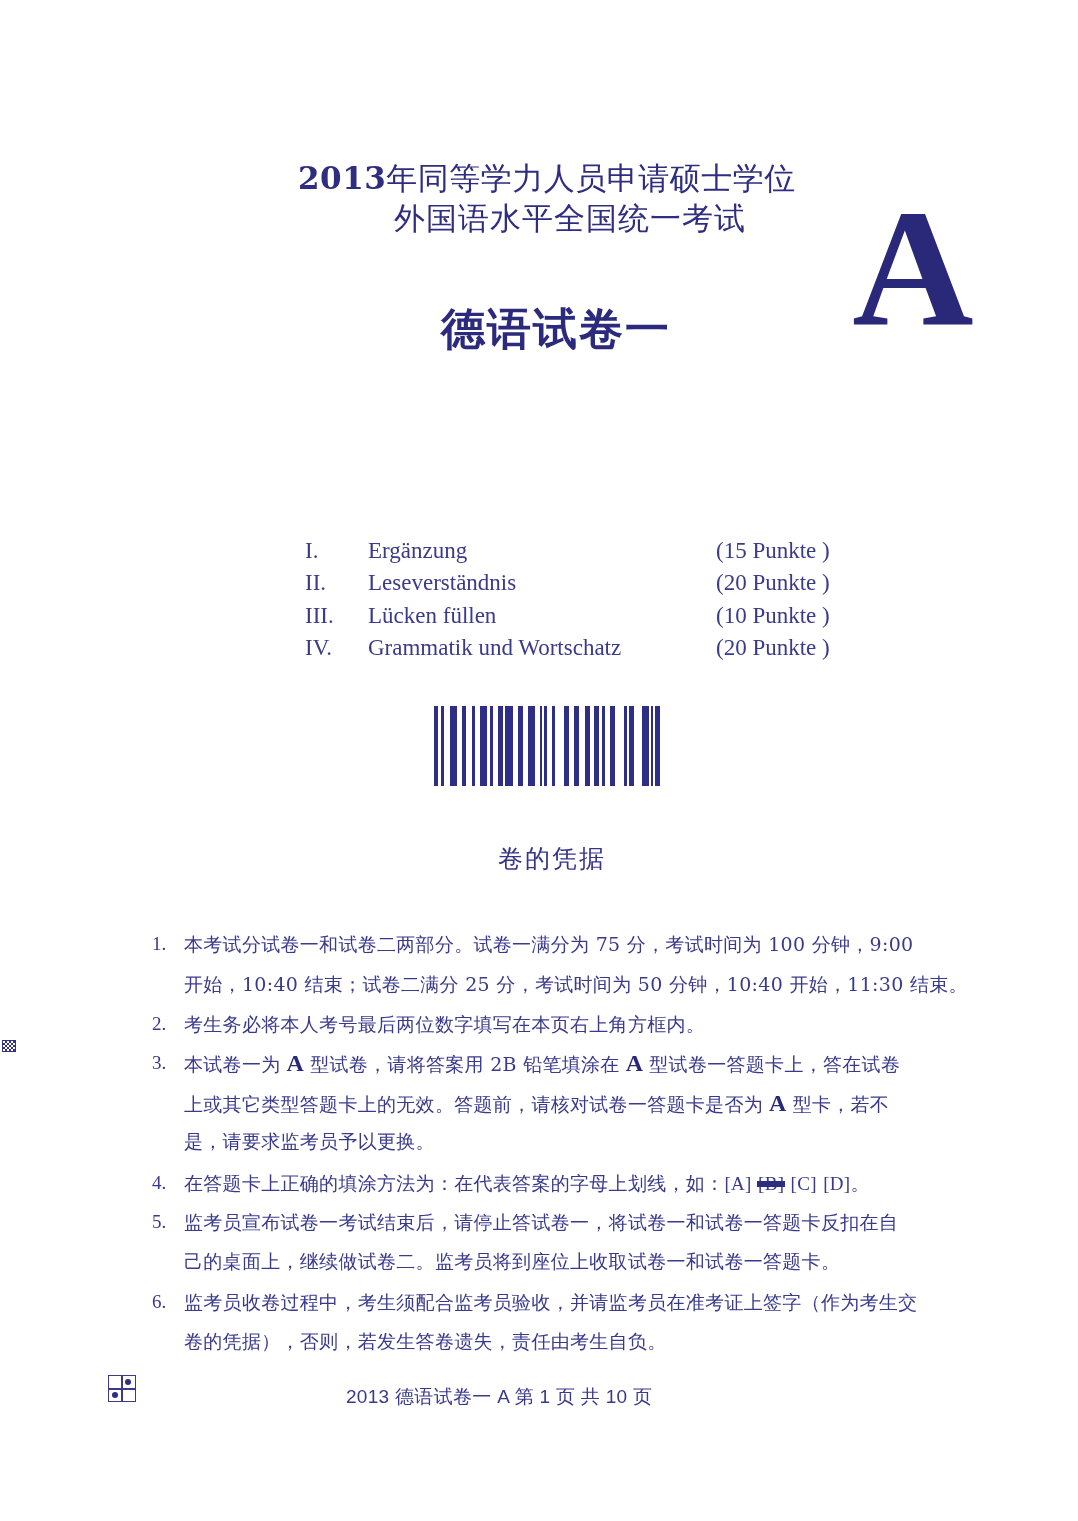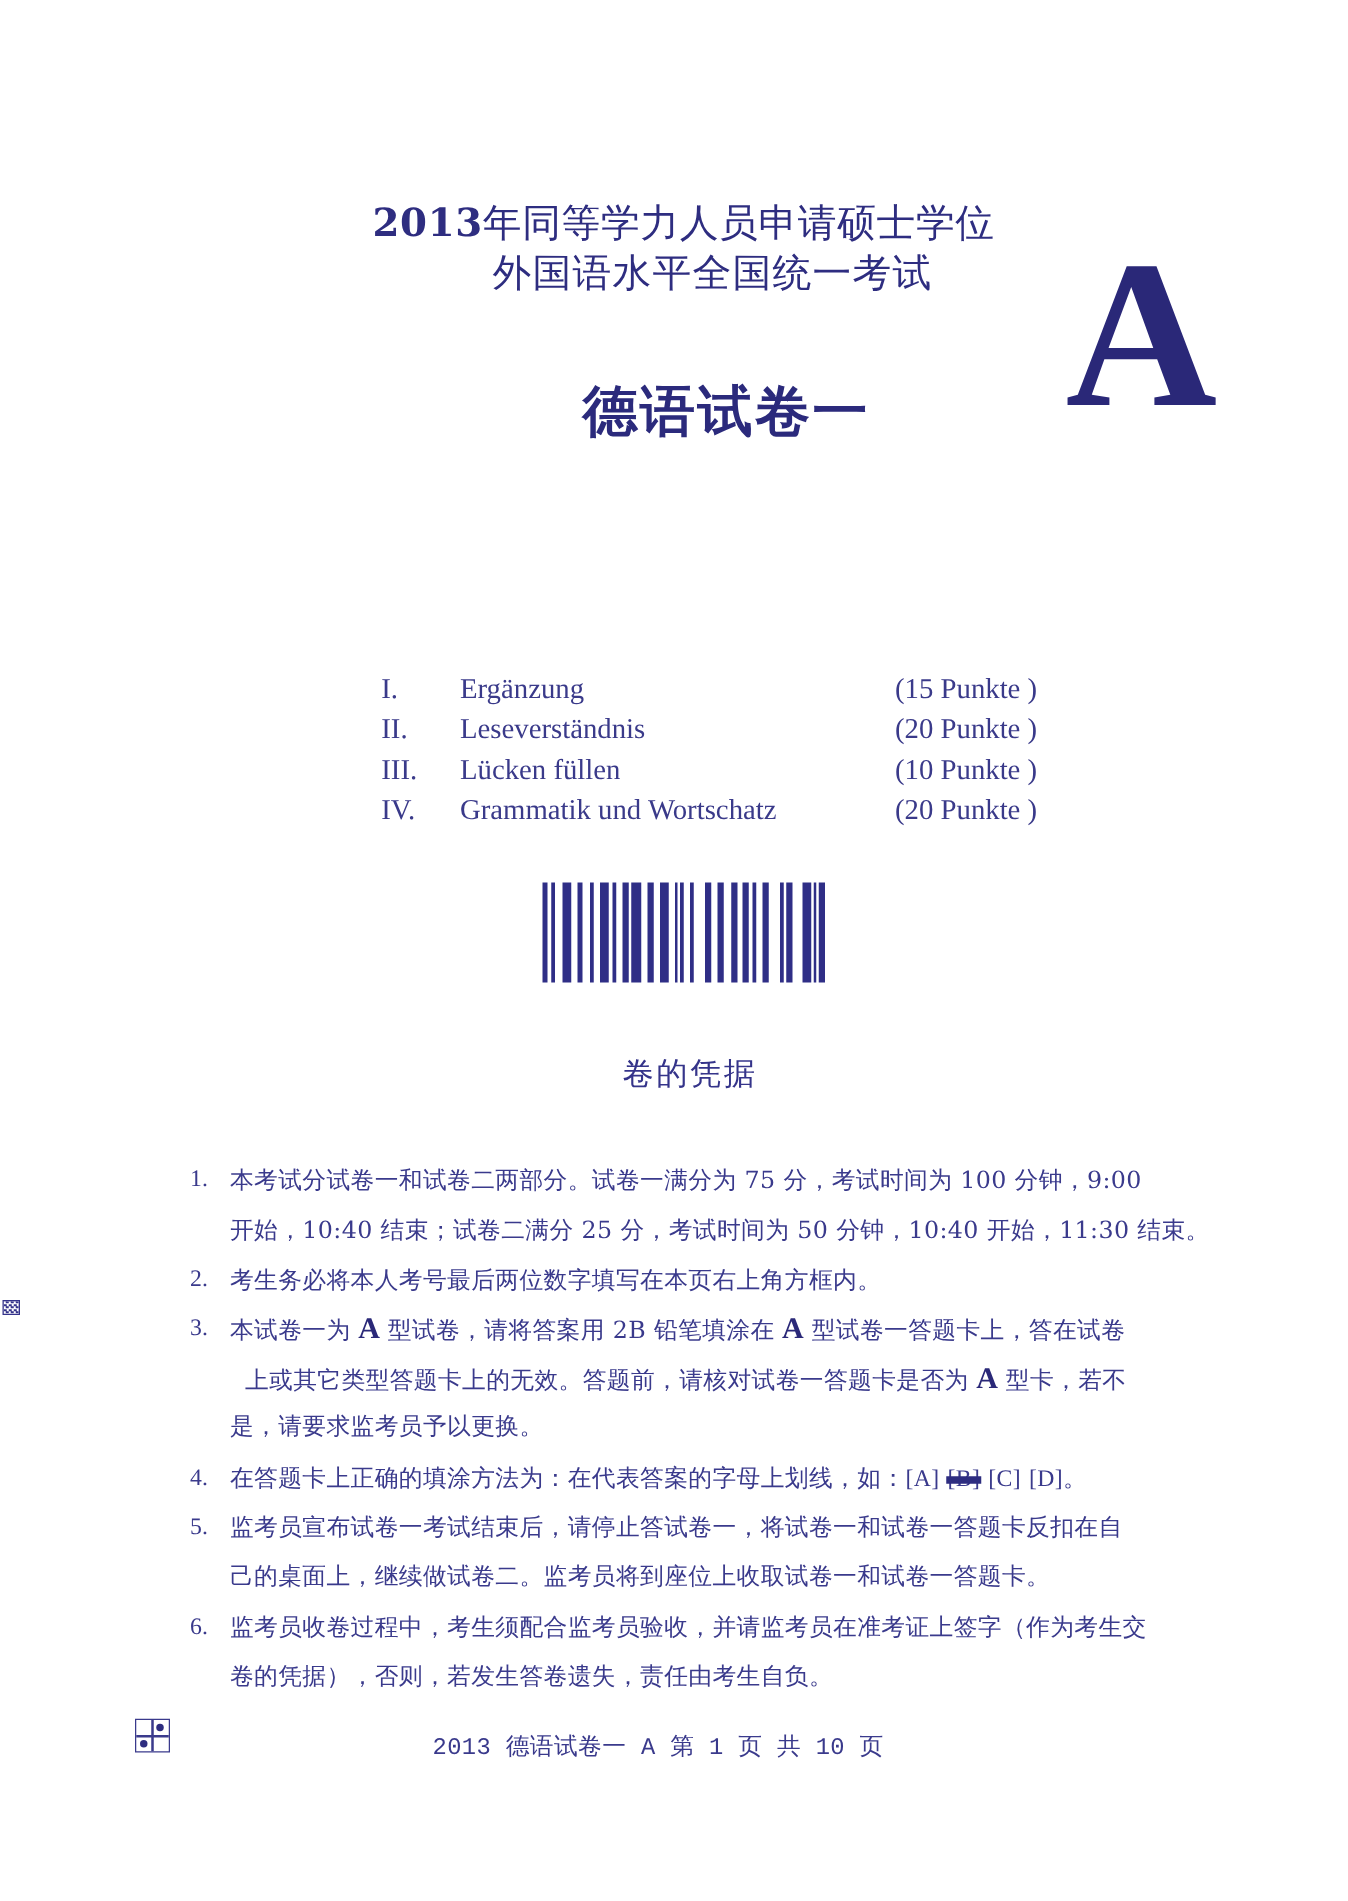--- a/index.html
+++ b/index.html
@@ -33,27 +33,26 @@
       width: 380px;
       text-align: right;
       font-size: 31px;
       letter-spacing: 1px;
       font-family: "DejaVu Serif", serif;
     }
     #subject {
       top: 300px;
       left: 436px;
       width: 240px;
-      text-align: right;
+      text-align: center;
       font-size: 44px;
       font-weight: bold;
       font-family: "DejaVu Sans", sans-serif;
       letter-spacing: 2px;
       color: #2b2a7c;
-      margin-left: 20px;
     }
     #paper-type {
       left: 842px;
       top: 188px;
       width: 142px;
       height: 160px;
       font-size: 168px;
       line-height: 160px;
       font-family: "Liberation Serif", serif;
       font-weight: bold;
@@ -149,21 +148,21 @@
       border: 1.5px solid #3a3a8c;
       box-sizing: border-box;
     }
     #footer-mark .v { position: absolute; left: 12px; top: 0; width: 1.5px; height: 100%; background: #3a3a8c; }
     #footer-mark .h { position: absolute; top: 12px; left: 0; height: 1.5px; width: 100%; background: #3a3a8c; }
     #footer-mark .dot { position: absolute; width: 6px; height: 6px; border-radius: 50%; background: #2e2d80; }
     #footer-text {
       left: 346px;
       top: 1384px;
       font-size: 19px;
-      font-family: Liberation Mono, monospace;
+      font-family: Liberation Sans, sans-serif;
       color: #3a3a8c;
       white-space: nowrap;
       letter-spacing: 0.3px;
     }
 
     
     #edge-mark {
       left: 2px;
       top: 1040px;
       width: 14px;
@@ -243,21 +242,21 @@
   <span class="ins-line" style="left:184px;top:932px;">本考试分试卷一和试卷二两部分。试卷一满分为 75 分，考试时间为 100 分钟，9:00</span>
   <span class="ins-line" style="left:184px;top:972px;">开始，10:40 结束；试卷二满分 25 分，考试时间为 50 分钟，10:40 开始，11:30 结束。</span>
 
   <span class="ins-num" style="top:1012px;">2.</span>
   <span class="ins-line" style="left:184px;top:1012px;">考生务必将本人考号最后两位数字填写在本页右上角方框内。</span>
 
   <span class="ins-num" style="top:1051px;">3.</span>
   <span class="ins-line" style="left:184px;top:1051px;">
     <span>本试卷一为</span><span class="bigA">A</span><span>型试卷，请将答案用 2B 铅笔填涂在</span><span class="bigA">A</span><span>型试卷一答题卡上，答在试卷</span>
   </span>
-  <span class="ins-line" style="left:196px;top:1091px;text-align:center;">
+  <span class="ins-line" style="left:184px;top:1091px;text-align:center;">
     <span>上或其它类型答题卡上的无效。答题前，请核对试卷一答题卡是否为</span><span class="bigA">A</span><span>型卡，若不</span>
   </span>
   <span class="ins-line" style="left:184px;top:1129px;text-align:right;">是，请要求监考员予以更换。</span>
 
   <span class="ins-num" style="top:1171px;">4.</span>
   <span class="ins-line" style="left:184px;top:1171px;">
     <span>在答题卡上正确的填涂方法为：在代表答案的字母上划线，如：</span><span style="font-family:'Liberation Serif',serif;">[A]</span>
     <span class="struck" style="font-family:'Liberation Serif',serif;">[B]</span>
     <span style="font-family:'Liberation Serif',serif;">[C]</span>
     <span style="font-family:'Liberation Serif',serif;">[D]</span><span>。</span>

